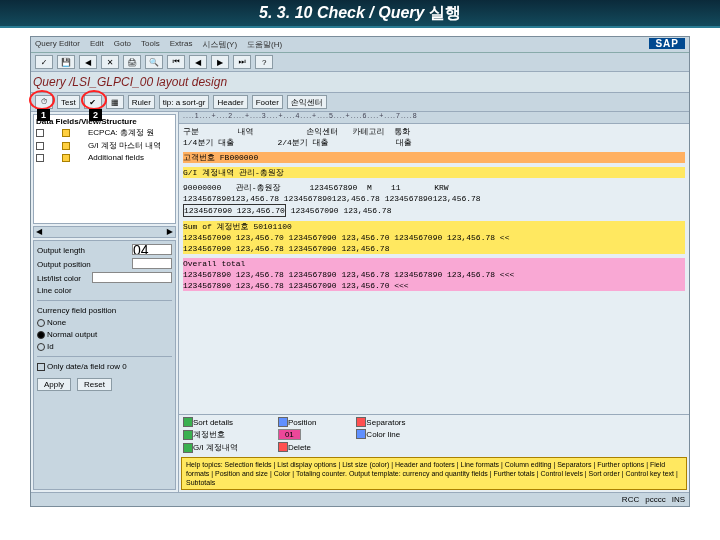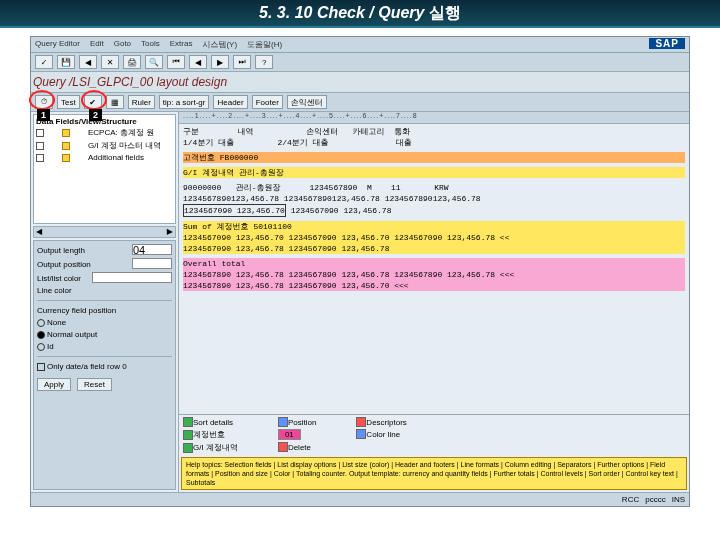--- a/index.html
+++ b/index.html
@@ -18,21 +18,21 @@
   .main { display: flex; height: 380px; }
   .left { width: 148px; border-right: 1px solid #9ab; display: flex; flex-direction: column; }
   .tree { flex: 0 0 110px; background: #fff; border: 1px solid #9ab; margin: 2px; font-size: 8px; padding: 2px; overflow: hidden; }
   .tree-title { font-weight: bold; }
   .tree-row { display: flex; align-items: center; gap: 18px; padding: 1px 0; }
   .tree-row .bx { width: 8px; height: 8px; border: 1px solid #555; display: inline-block; }
   .tree-row .doc { width: 8px; height: 8px; background: #ffd040; border: 1px solid #aa8000; display: inline-block; }
   .left-scroll { height: 12px; background: #c7d6e0; border: 1px solid #9ab; margin: 0 2px; display: flex; justify-content: space-between; padding: 0 2px; font-size: 8px; }
   .props { background: #c7d6e0; margin: 2px; padding: 3px; font-size: 8px; display: flex; flex-direction: column; gap: 3px; flex: 1; border: 1px solid #9ab; }
   .prow { display: flex; justify-content: space-between; align-items: flex-end; }
-  .prow input[type=text] { width: 40px; height: 11px; font-size: 11px; border: 1px solid #888; }
+  .prow input[type=text] { width: 40px; height: 11px; font-size: 14px; border: 1px solid #888; }
   .prow .wide { width: 80px; height: 11px; border: 1px solid #888; background: #fff; display: inline-block; }
   .radio, .check { display: flex; gap: 2px; align-items: center; }
   .radio .r, .check .c { width: 8px; height: 8px; border: 1px solid #333; display: inline-block; }
   .radio .r { border-radius: 50%; }
   .btns { display: flex; gap: 6px; margin-top: 4px; }
   .btns .b { background: #e9f0f4; border: 1px solid #8b9ba5; padding: 1px 6px; cursor: pointer; }
   .right { flex: 1; display: flex; flex-direction: column; overflow: hidden; }
   .ruler { height: 12px; background: #c7d6e0; border-bottom: 1px solid #9ab; font-size: 7px; letter-spacing: 1px; color: #445; padding: 0 4px; overflow: hidden; white-space: nowrap; }
   .report { flex: 1; overflow: hidden; background: #e6eef3; font-family: 'Courier New', monospace; font-size: 8px; padding: 2px 4px; }
   .rline { white-space: pre; line-height: 11px; }
@@ -217,21 +217,21 @@
               <span style="border:1px solid #888;padding:0 6px;background:#ec4899;">01</span>
             </div>
           <div class="ir">
               <span class="ic r"></span>
               <span>Delete</span>
             </div>
         </div>
         <div class="icol">
           <div class="ir">
               <span class="ic r"></span>
-              <span>Descriptors</span>
+              <span>Separators</span>
             </div>
           <div class="ir">
               <span class="ic b"></span>
               <span>Color line</span>
             </div>
         </div>
       </div>
 
       <div class="help">Help topics: Selection fields | List display options | List size (color) | Header and footers | Line formats | Column editing | Separators | Further options | Field formats | Position and size | Color | Totaling counter. Output template: currency and quantity fields | Further totals | Control levels | Sort order | Control key text | Subtotals</div>
     </div>

